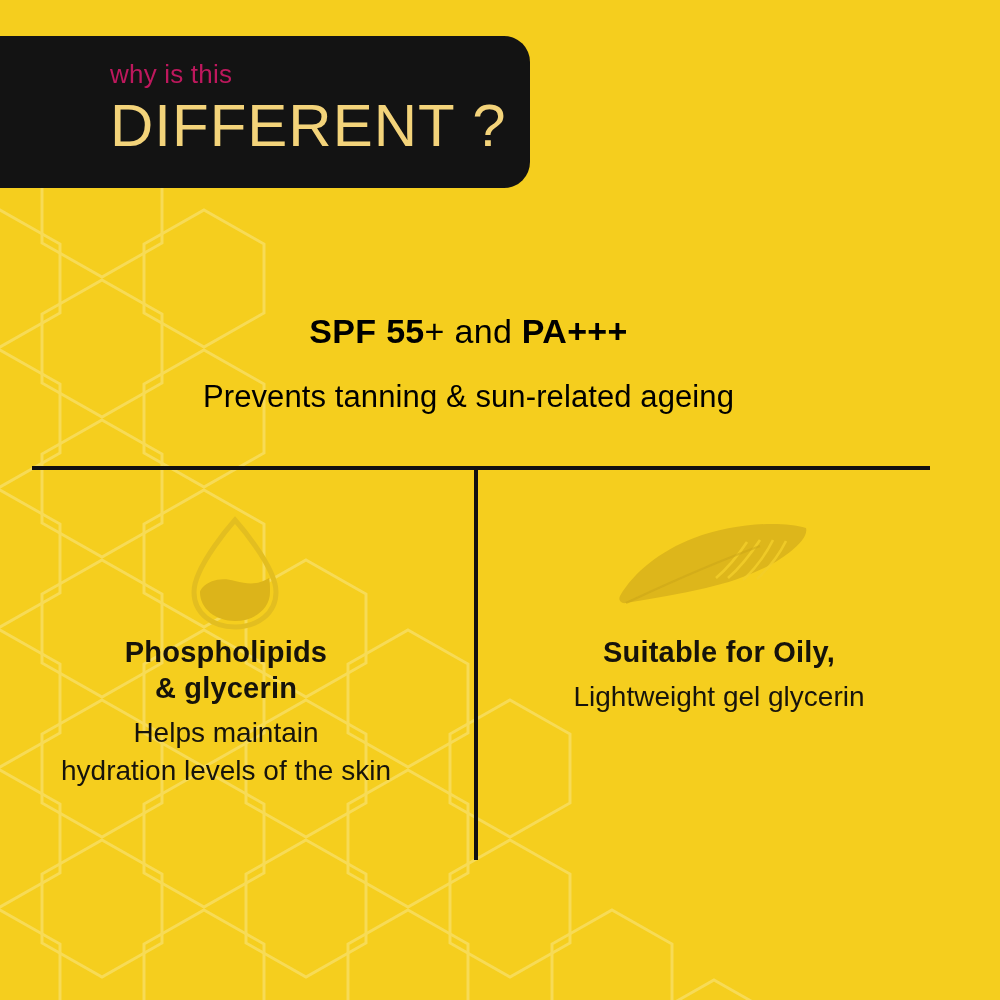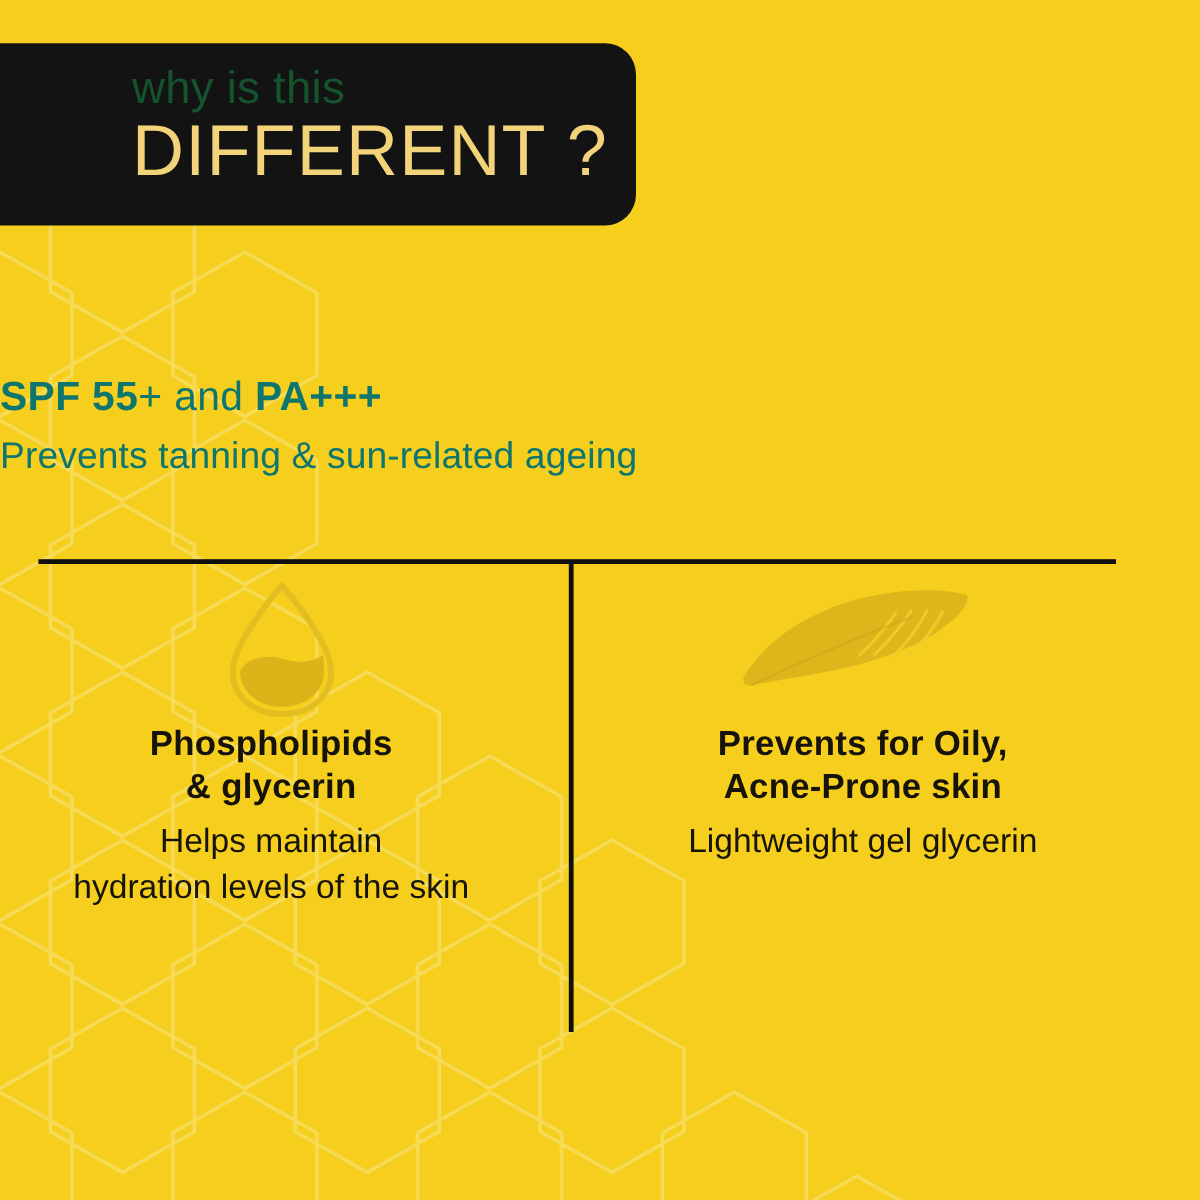--- a/index.html
+++ b/index.html
@@ -38,59 +38,59 @@
     border-bottom-right-radius: 26px;
     z-index: 2;
   }
   .header-text-wrap {
     position: absolute;
     left: 110px;
     top: 52px;
     z-index: 3;
   }
   .header-line1 {
-    color: #14532d;
-    font-size: 38px;
+    color: #be185d;
+    font-size: 26px;
     line-height: 44px;
     font-weight: 400;
     letter-spacing: 0.2px;
   }
   .header-line2 {
     color: #F3D37A;
     font-size: 60px;
     line-height: 56px;
     font-weight: 400;
     letter-spacing: 1px;
     margin-top: 2px;
   }
 
   
   .claim {
     position: absolute;
     left: 0;
     top: 310px;
     width: 937px;
-    text-align: left;
-    z-index: 2;
-    color: #0f766e;
+    text-align: center;
+    z-index: 2;
+    color: #000000;
   }
   .claim-title {
     font-size: 34px;
     line-height: 42px;
     font-weight: 700;
     letter-spacing: 0.3px;
   }
   .claim-title .light {
     font-weight: 400;
   }
   .claim-sub {
     font-size: 31px;
     line-height: 40px;
     font-weight: 400;
-    margin-top: 8px;
+    margin-top: 25px;
     letter-spacing: 0.1px;
   }
 
   
   .hrule {
     position: absolute;
     left: 32px;
     top: 466px;
     width: 898px;
     height: 4px;
@@ -104,21 +104,21 @@
     width: 4px;
     height: 390px;
     background: #111010;
     z-index: 2;
   }
 
   
   .cols {
     position: absolute;
     left: 0;
-    top: 480px;
+    top: 512px;
     width: 905px;
     height: 380px;
     z-index: 2;
   }
   .col {
     position: absolute;
     top: 0;
     width: 470px;
     height: 380px;
   }
@@ -246,21 +246,20 @@
         <g stroke="#F3CE2A" stroke-width="2.6" fill="none" opacity="0.85">
           <path d="M150 22 C142 34 132 48 118 60"></path>
           <path d="M163 22 C156 36 146 50 133 62"></path>
           <path d="M176 23 C169 37 159 50 147 61"></path>
           <path d="M137 24 C129 36 119 49 106 60"></path>
         </g>
         <path d="M16 85 C44 72 90 50 150 28" stroke="#C9A417" stroke-width="2" fill="none" opacity="0.5"></path>
       </svg>
     </div>
     <div class="feat-title">
-      <div>Prevents for Oily,</div>
-      <div>Acne-Prone skin</div>
+      <div>Suitable for Oily,</div>
     </div>
     <div class="feat-sub">
       <div>Lightweight gel glycerin</div>
     </div>
   </div>
 
 </div>
 
 </body></html>

